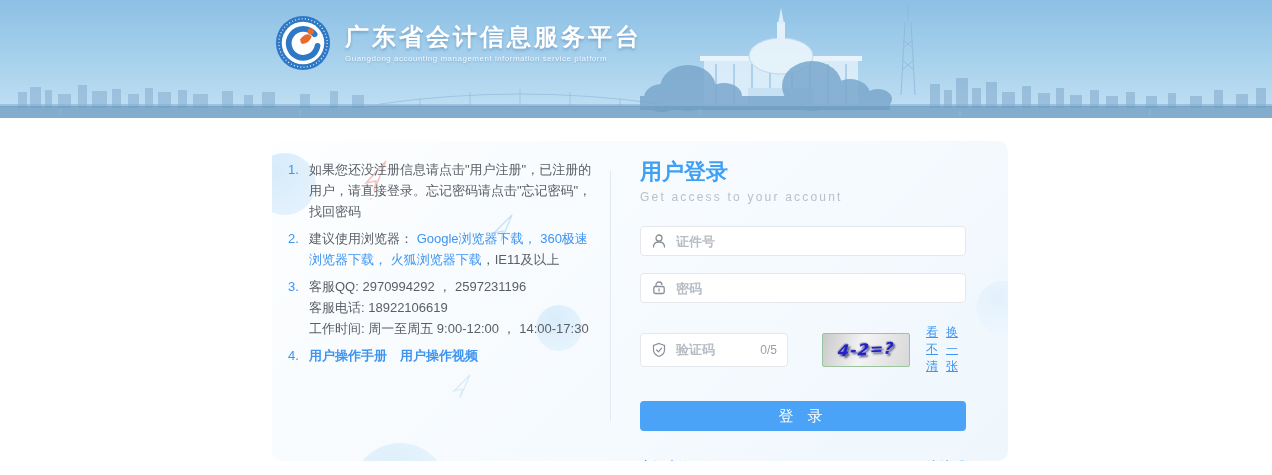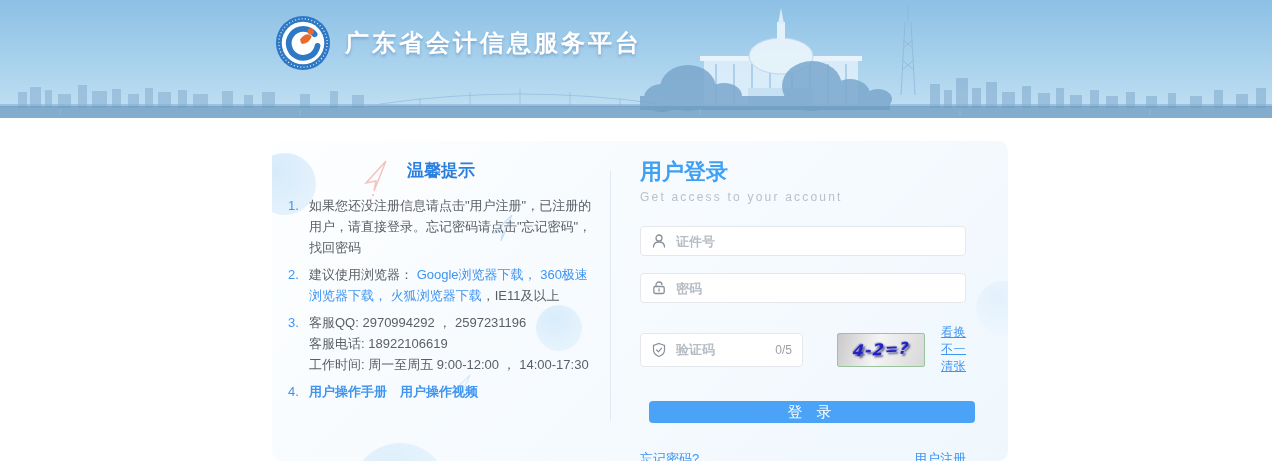--- a/index.html
+++ b/index.html
@@ -83,45 +83,44 @@
     border: none; outline: none; flex: 1; min-width: 0;
     font-size: 13px; color: #333; background: transparent;
     font-family: "Liberation Sans", "DejaVu Sans", sans-serif;
     font-weight: bold;
   }
   .input-row input::placeholder { color: #b7bdc4; }
   .row-gap1 { margin-bottom: 17px; }
   .row-gap2 { margin-bottom: 21px; }
 
   .captcha-line { display: flex; align-items: center; }
-  .captcha-input { width: 163px; height: 34px; }
+  .captcha-input { width: 148px; height: 34px; }
   .captcha-counter { font-size: 12px; color: #9aa0a6; flex: none; margin-left: 4px; }
   .captcha-img {
     width: 88px; height: 34px; margin-left: 34px; flex: none;
     border: 1px solid #9cc49c; border-radius: 2px;
     background: linear-gradient(105deg, #c9c9c9, #f4f4f4 45%, #d8d8d8);
     display: flex; align-items: center; justify-content: center;
     cursor: pointer; overflow: hidden;
   }
   .captcha-text {
     font-family: "DejaVu Sans", sans-serif;
     font-style: italic; font-weight: bold; font-size: 16px;
     color: #2121c9; letter-spacing: 1px;
     text-shadow: 2px 2px 2px rgba(10,10,90,0.6), -1px -1px 1px rgba(10,10,90,0.3);
     transform: rotate(-3deg) skewX(-8deg);
   }
   .captcha-links { margin-left: 16px; display: flex; flex-direction: row; font-size: 12px; line-height: 17px; text-decoration: underline; }
   .captcha-links a { color: #3f94f0; text-decoration: underline; cursor: pointer; }
 
   .login-btn {
-    margin-top: 26px; width: 100%; height: 22px;
+    margin-top: 26px; width: 100%; height: 30px;
     background: #4ba3f7; color: #fff; font-size: 15px; letter-spacing: 5px;
     border: none; border-radius: 4px; cursor: pointer;
     font-family: "Liberation Sans", "DejaVu Sans", sans-serif;
-    margin-left: 9px;
   }
   .bottom-links { display: flex; justify-content: space-between; margin-top: 27px; font-size: 13px; }
   .bottom-links a { color: #3f94f0; text-decoration: none; cursor: pointer; }
 </style>
 </head>
 <body>
 
 <div class="banner">
   <svg class="banner-art" viewBox="0 0 1272 118" preserveAspectRatio="none" aria-hidden="true">
     <defs>
@@ -233,20 +232,21 @@
     <svg class="logo-svg" viewBox="0 0 60 60" aria-hidden="true">
       <circle cx="30" cy="30" r="28" fill="#2e79c6"></circle>
       <circle cx="30" cy="30" r="25" fill="none" stroke="#ffffff" stroke-width="1.4" stroke-dasharray="1 2.4" opacity="0.9"></circle>
       <circle cx="30" cy="30" r="22" fill="#ffffff"></circle>
       <path d="M42 21 A 15 15 0 1 0 45 33" fill="none" stroke="#2e79c6" stroke-width="6" stroke-linecap="round"></path>
       <path d="M27 26 q7 -8 12 -3 q-2 7 -10 8 q-2 -2 -2 -5 z" fill="#e96a2d"></path>
       <circle cx="38" cy="18" r="3.2" fill="#e96a2d"></circle>
     </svg>
     <div>
       <div class="brand-title">广东省会计信息服务平台</div>
+      <div class="brand-sub">Guangdong accounting management information service platform</div>
     </div>
   </div>
 </div>
 
 <div class="card">
   <div class="deco c1"></div>
   <div class="deco c2"></div>
   <div class="deco c3"></div>
   <div class="deco c4"></div>
 
@@ -258,21 +258,20 @@
   <svg class="plane" style="left:218px; top:72px;" width="28" height="34" viewBox="0 0 28 34" aria-hidden="true">
     <path d="M22 2 L4 20 L13 18 L11 28 Z" fill="none" stroke="#aed6f5" stroke-width="1.3" opacity="0.7"></path>
   </svg>
   <svg class="plane" style="left:178px; top:232px;" width="26" height="30" viewBox="0 0 26 30" aria-hidden="true">
     <path d="M20 2 L4 18 L12 16 L10 25 Z" fill="none" stroke="#c3e0f7" stroke-width="1.2" opacity="0.6"></path>
   </svg>
 
   <div class="divider"></div>
 
   <div class="tips">
-    <div class="tips-title">温馨提示</div>
     <ol id="tips-list">
         <li>
           <span class="num">1.</span>
           <span class="txt"><span>如果您还没注册信息请点击"用户注册"，已注册的用户，请直接登录。忘记密码请点击"忘记密码"，找回密码</span></span>
         </li>
         <li>
           <span class="num">2.</span>
           <span class="txt"><span>建议使用浏览器： </span><a>Google浏览器下载，</a><span> </span><a>360极速浏览器下载，</a><span> </span><a>火狐浏览器下载</a><span>，IE11及以上</span></span>
         </li>
         <li>

